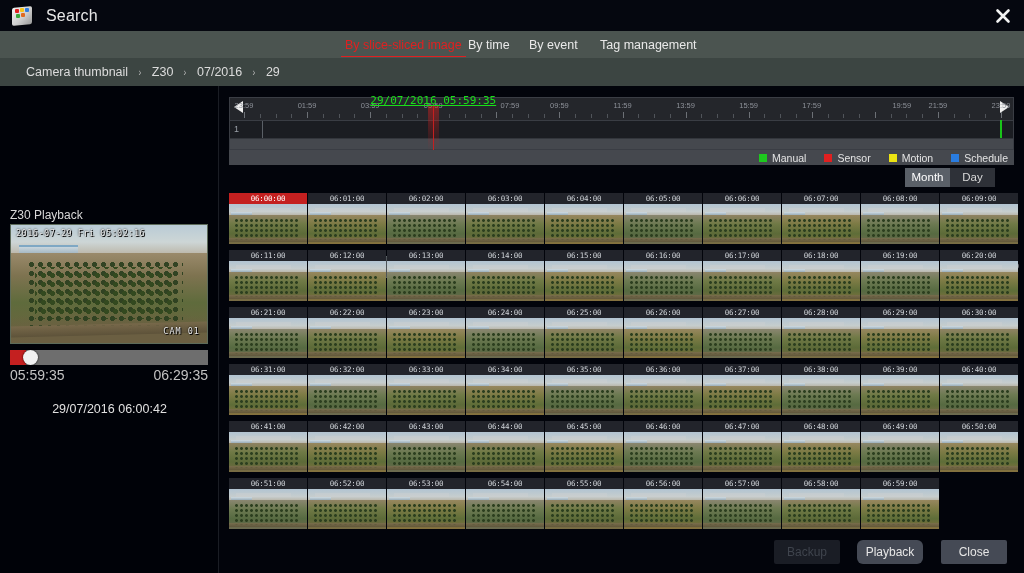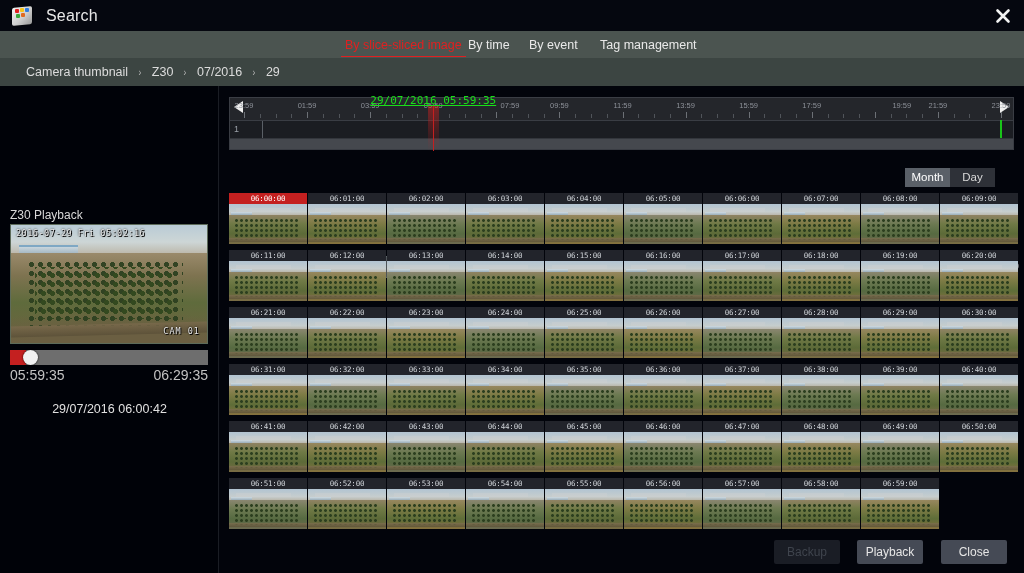--- a/index.html
+++ b/index.html
@@ -281,21 +281,21 @@
 
   
   #footer { position: absolute; left: 0; bottom: 9px; width: 805px; height: 24px; }
   .fbtn {
     position: absolute; width: 66px; height: 24px; line-height: 24px;
     text-align: center; font-size: 12px; cursor: pointer;
     background: #454a55; color: #e6e6e6; border-radius: 2px;
   }
   .fbtn.disabled { background: #1a1d25; color: #3f444d; cursor: default; }
   #btn-backup   { right: 184px; }
-  #btn-playback { right: 101px; }
+  #btn-playback { right: 101px; border-radius: 6px; }
   #btn-close    { right: 17px; }
 </style>
 </head>
 <body>
 
 <div id="app">
 
   <div id="tabbar">
     <div class="tab active" id="tab-0">By slice-sliced image</div>
     <div class="tab" id="tab-1">By time</div>
@@ -432,20 +432,38 @@
         <div id="tl-rowlabel">1</div>
         <div id="tl-rowline"></div>
       </div>
       <div id="tl-green-marker" style="left: 770px;"></div>
       <div id="tl-bar-strip"></div>
       <div id="tl-playhead" style="left: 203.25px;">
         <div id="tl-time-label">29/07/2016 05:59:35</div>
       </div>
     </div>
 
+    <div id="legend">
+        <div class="legend-item">
+          <span class="legend-swatch" style="background: rgb(30, 200, 30);"></span>
+          <span>Manual</span>
+        </div>
+        <div class="legend-item">
+          <span class="legend-swatch" style="background: rgb(224, 32, 32);"></span>
+          <span>Sensor</span>
+        </div>
+        <div class="legend-item">
+          <span class="legend-swatch" style="background: rgb(236, 227, 18);"></span>
+          <span>Motion</span>
+        </div>
+        <div class="legend-item">
+          <span class="legend-swatch" style="background: rgb(42, 125, 225);"></span>
+          <span>Schedule</span>
+        </div>
+      </div>
 
     <div id="rangebtns">
       <div class="range-btn active">Month</div>
       <div class="range-btn">Day</div>
     </div>
 
     <div id="camera-label">Camera</div>
     <div id="unit-select">
       <span class="val">Minute</span>
       <span class="chev"></span>

